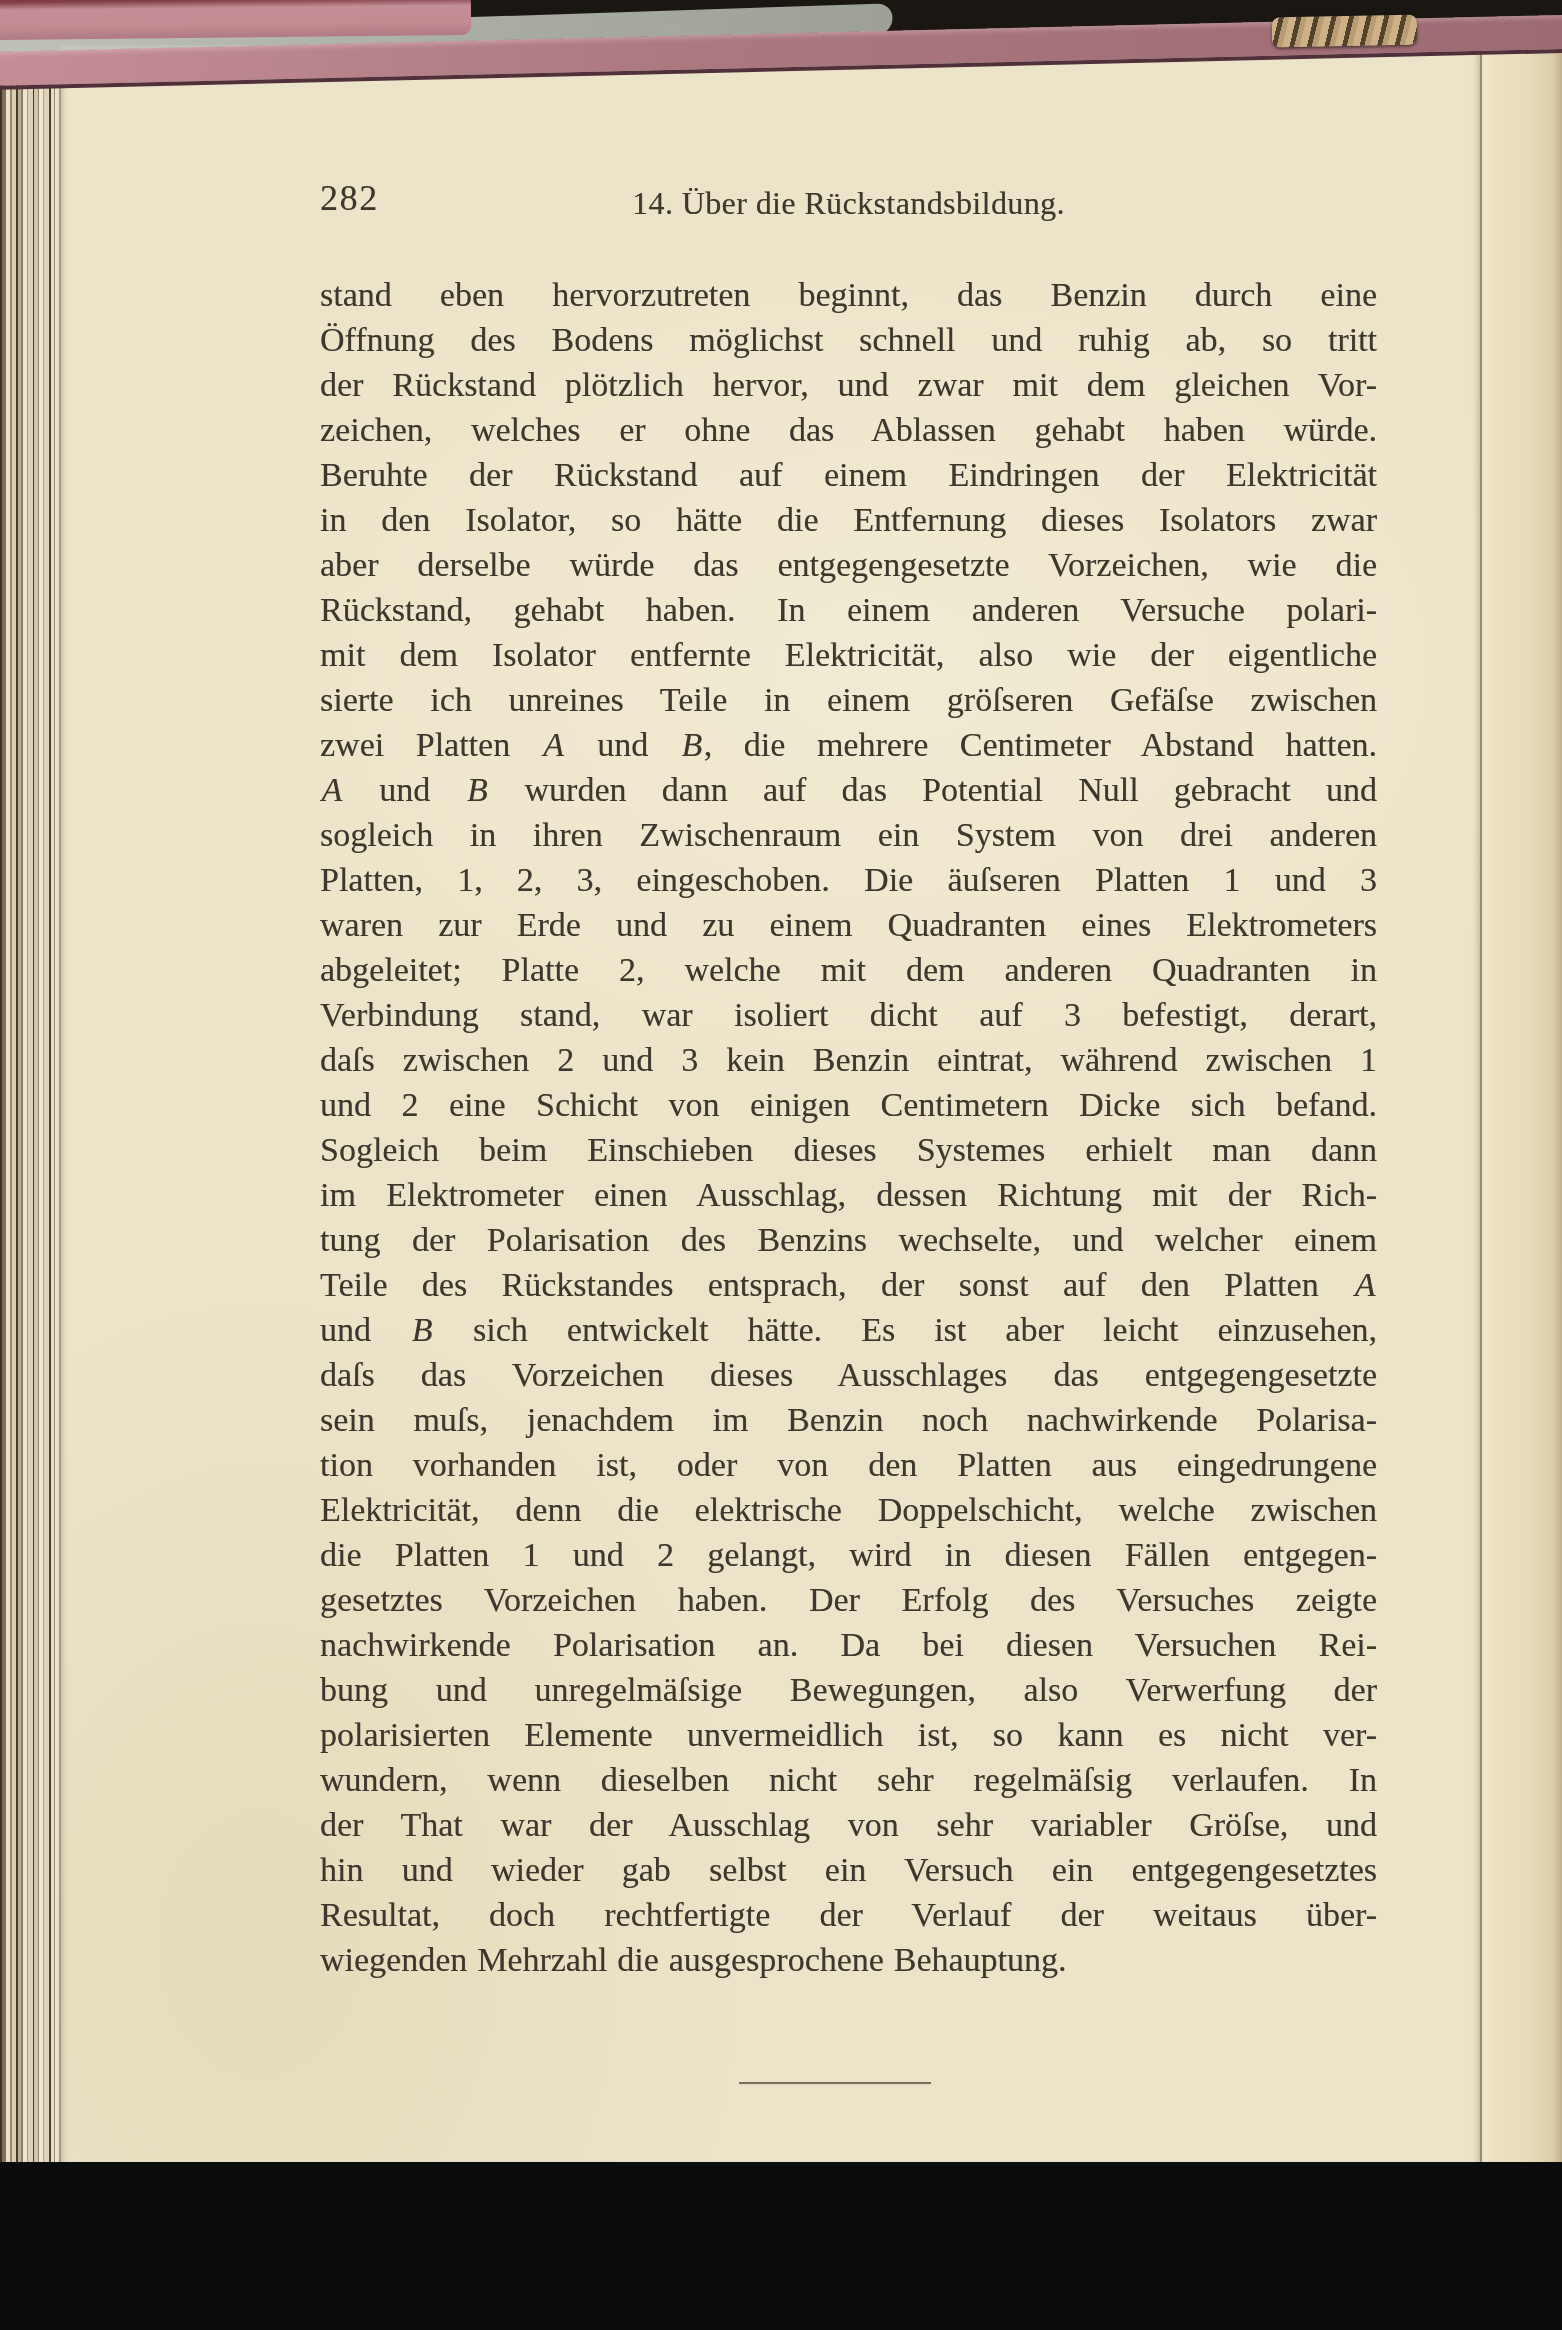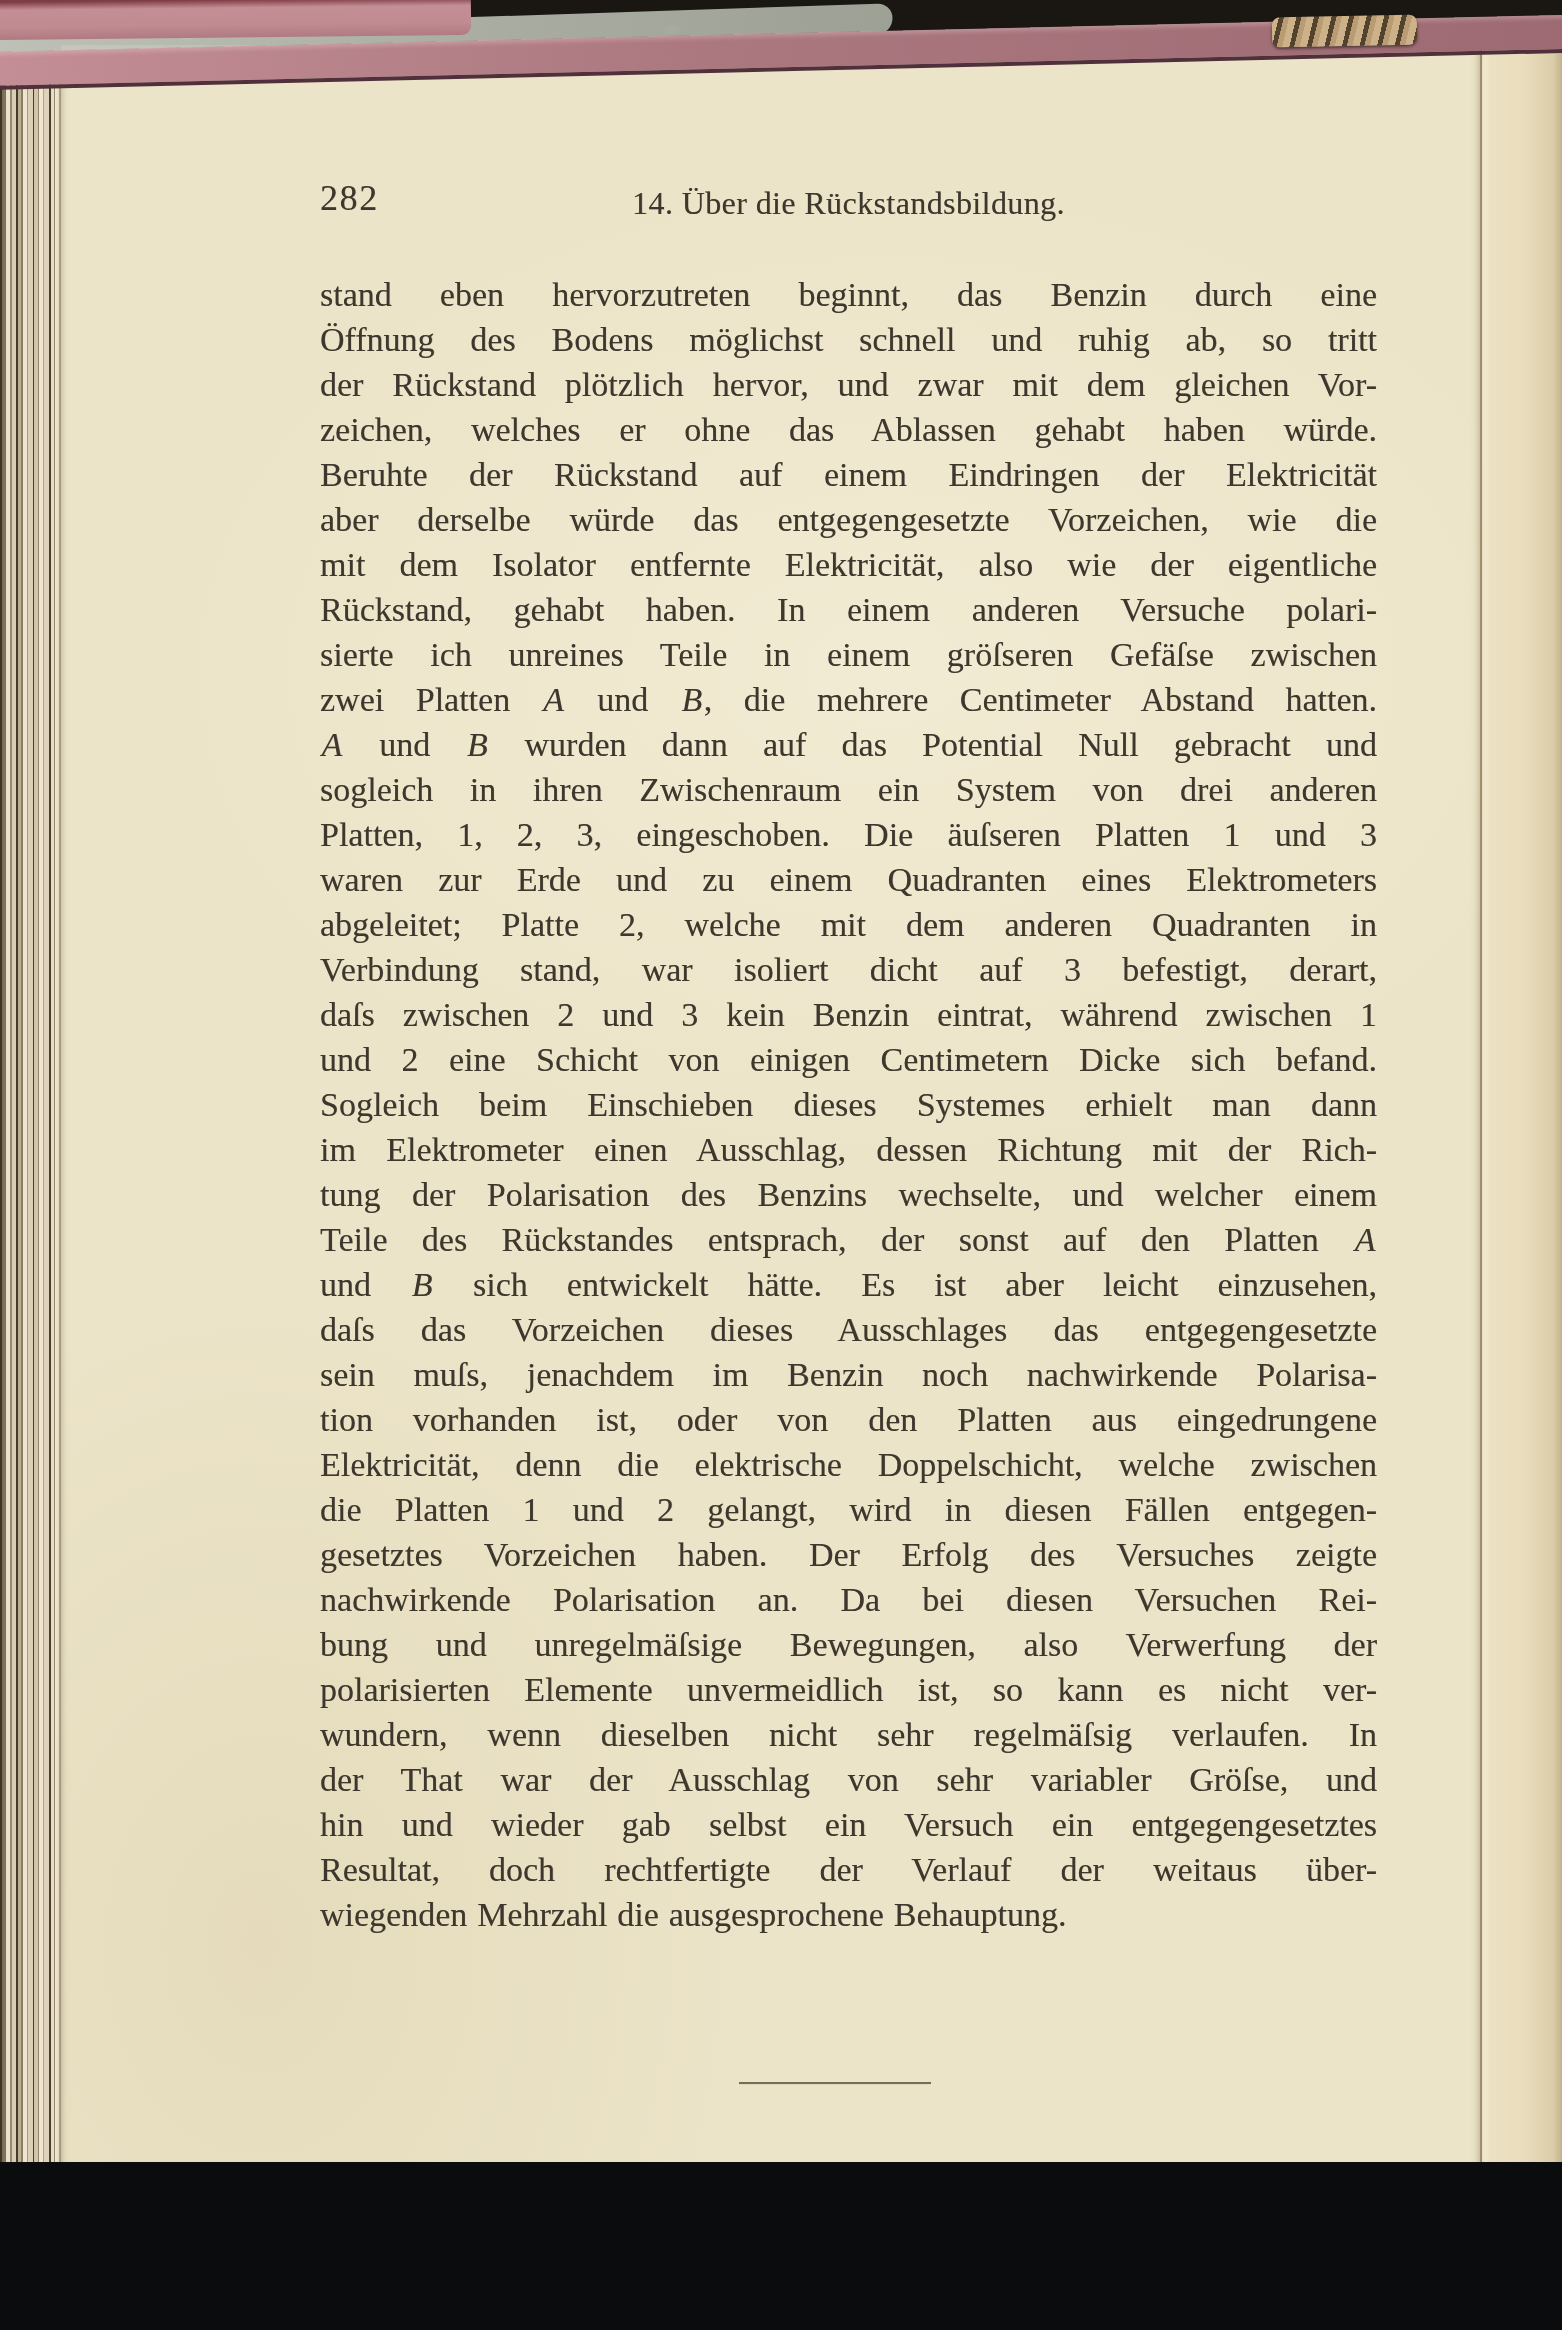--- a/index.html
+++ b/index.html
@@ -127,23 +127,24 @@
 
   <div class="page">
     <div class="folio">282</div>
     <div class="running-header">14. Über die Rückstandsbildung.</div>
     <div class="body">
         <div class="line">stand eben hervorzutreten beginnt, das Benzin durch eine</div>
         <div class="line">Öffnung des Bodens möglichst schnell und ruhig ab, so tritt</div>
         <div class="line">der Rückstand plötzlich hervor, und zwar mit dem gleichen Vor-</div>
         <div class="line">zeichen, welches er ohne das Ablassen gehabt haben würde.</div>
         <div class="line">Beruhte der Rückstand auf einem Eindringen der Elektricität</div>
+        <div class="line">in den Isolator, so hätte die Entfernung dieses Isolators zwar</div>
         <div class="line">aber derselbe würde das entgegengesetzte Vorzeichen, wie die</div>
+        <div class="line">Rückstand, gehabt haben. In einem anderen Versuche polari-</div>
         <div class="line">mit dem Isolator entfernte Elektricität, also wie der eigentliche</div>
-        <div class="line">Rückstand, gehabt haben. In einem anderen Versuche polari-</div>
         <div class="line">sierte ich unreines Teile in einem gröſseren Gefäſse zwischen</div>
         <div class="line">zwei Platten <i>A</i> und <i>B</i>, die mehrere Centimeter Abstand hatten.</div>
         <div class="line"><i>A</i> und <i>B</i> wurden dann auf das Potential Null gebracht und</div>
         <div class="line">sogleich in ihren Zwischenraum ein System von drei anderen</div>
         <div class="line">Platten, 1, 2, 3, eingeschoben. Die äuſseren Platten 1 und 3</div>
         <div class="line">waren zur Erde und zu einem Quadranten eines Elektrometers</div>
         <div class="line">abgeleitet; Platte 2, welche mit dem anderen Quadranten in</div>
         <div class="line">Verbindung stand, war isoliert dicht auf 3 befestigt, derart,</div>
         <div class="line">daſs zwischen 2 und 3 kein Benzin eintrat, während zwischen 1</div>
         <div class="line">und 2 eine Schicht von einigen Centimetern Dicke sich befand.</div>

